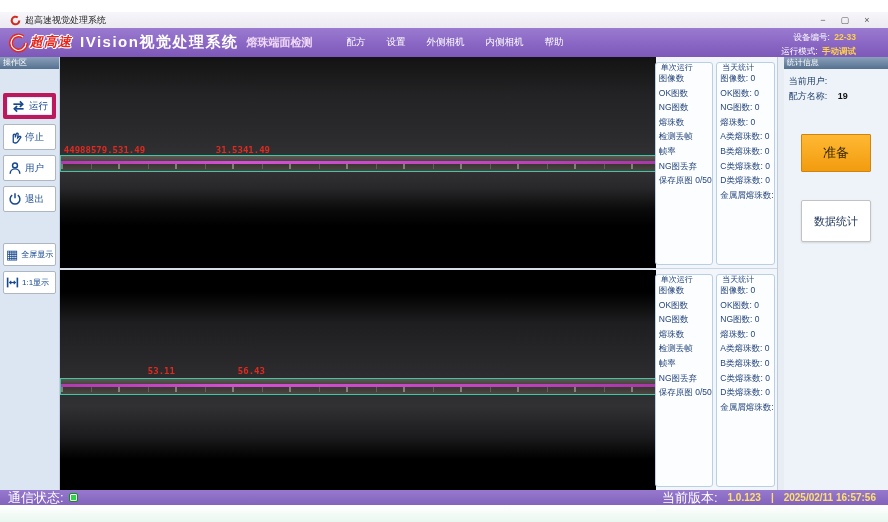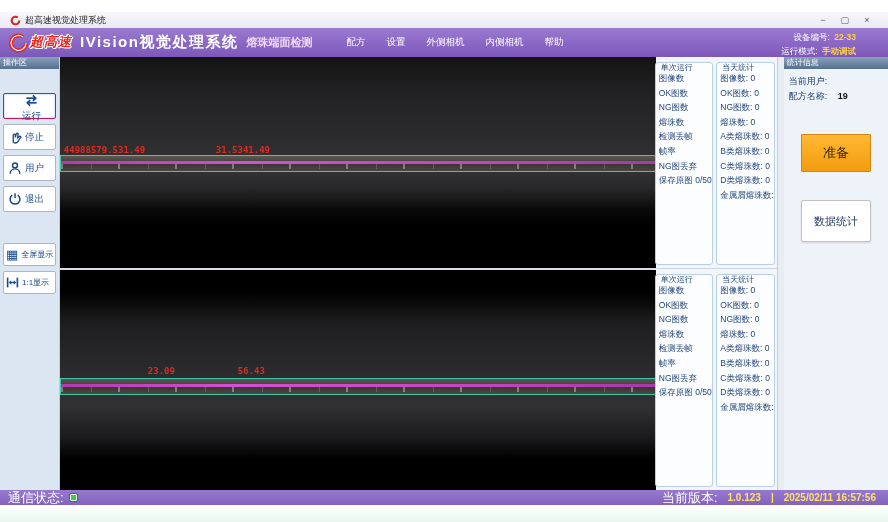--- a/index.html
+++ b/index.html
@@ -33,21 +33,21 @@
   .main { position:absolute; top:57px; left:0; width:888px; height:433px; display:flex; background:#e8edf3; }
 
   .col-header { height:12px; line-height:12px; font-size:8px; color:#fff; padding-left:3px;
     background:linear-gradient(180deg,#8aa0bb,#54718f); }
 
   
   .sidebar { width:62px; height:433px; background:#dce6f2; border-right:1px solid #c2cedd; }
   .side-btns { padding:24px 3px 0 3px; }
   .sbtn { display:flex; align-items:center; gap:3px; background:#fff; border:1px solid #aeb6c2; border-radius:2px;
     height:26px; margin-bottom:5px; padding-left:4px; cursor:default; }
-  .sbtn.active { border:1px solid #be185d; box-shadow:0 0 2px #7fb0e8 inset;flex-direction:column; }
+  .sbtn.active { border:4px solid #be185d; box-shadow:0 0 2px #7fb0e8 inset; }
   .sbtn .lab { font-size:9.5px; color:#16488f; white-space:nowrap; }
   .sbtn svg { flex:0 0 auto; }
   .sbtn .uglyph { font-size:13px; color:#16488f; line-height:1; }
   .sbtn.small { height:23px; padding-left:2px; }
   .sbtn.small .lab { font-size:8px; }
   .gap-lg { height:26px; }
 
   
   .viewport { width:593px; height:433px; display:flex; flex-direction:column; }
   .cam { position:relative; width:596px; overflow:hidden; }
@@ -204,21 +204,21 @@
     </div>
 
     <div class="viewport">
       <div class="cam cam1">
         <span class="anno" style="top:88px; left:4px;">44988579.531.49</span>
         <span class="anno" style="top:88px; left:120px;margin-left:36px;">31.5341.49</span>
         <div class="strip s1"></div>
       </div>
       <div class="cam-divider"></div>
       <div class="cam cam2">
-        <span class="anno" style="top:96px; left:88px;">23.09</span>
+        <span class="anno" style="top:96px; left:88px;">53.11</span>
         <span class="anno" style="top:96px; left:178px;">56.43</span>
         <div class="strip s2"></div>
       </div>
     </div>
 
     <div class="stats-col">
       <div class="stats-panel top">
         <div class="group">
           <span class="group-title">单次运行</span>
           <div class="stat-row">图像数</div>

